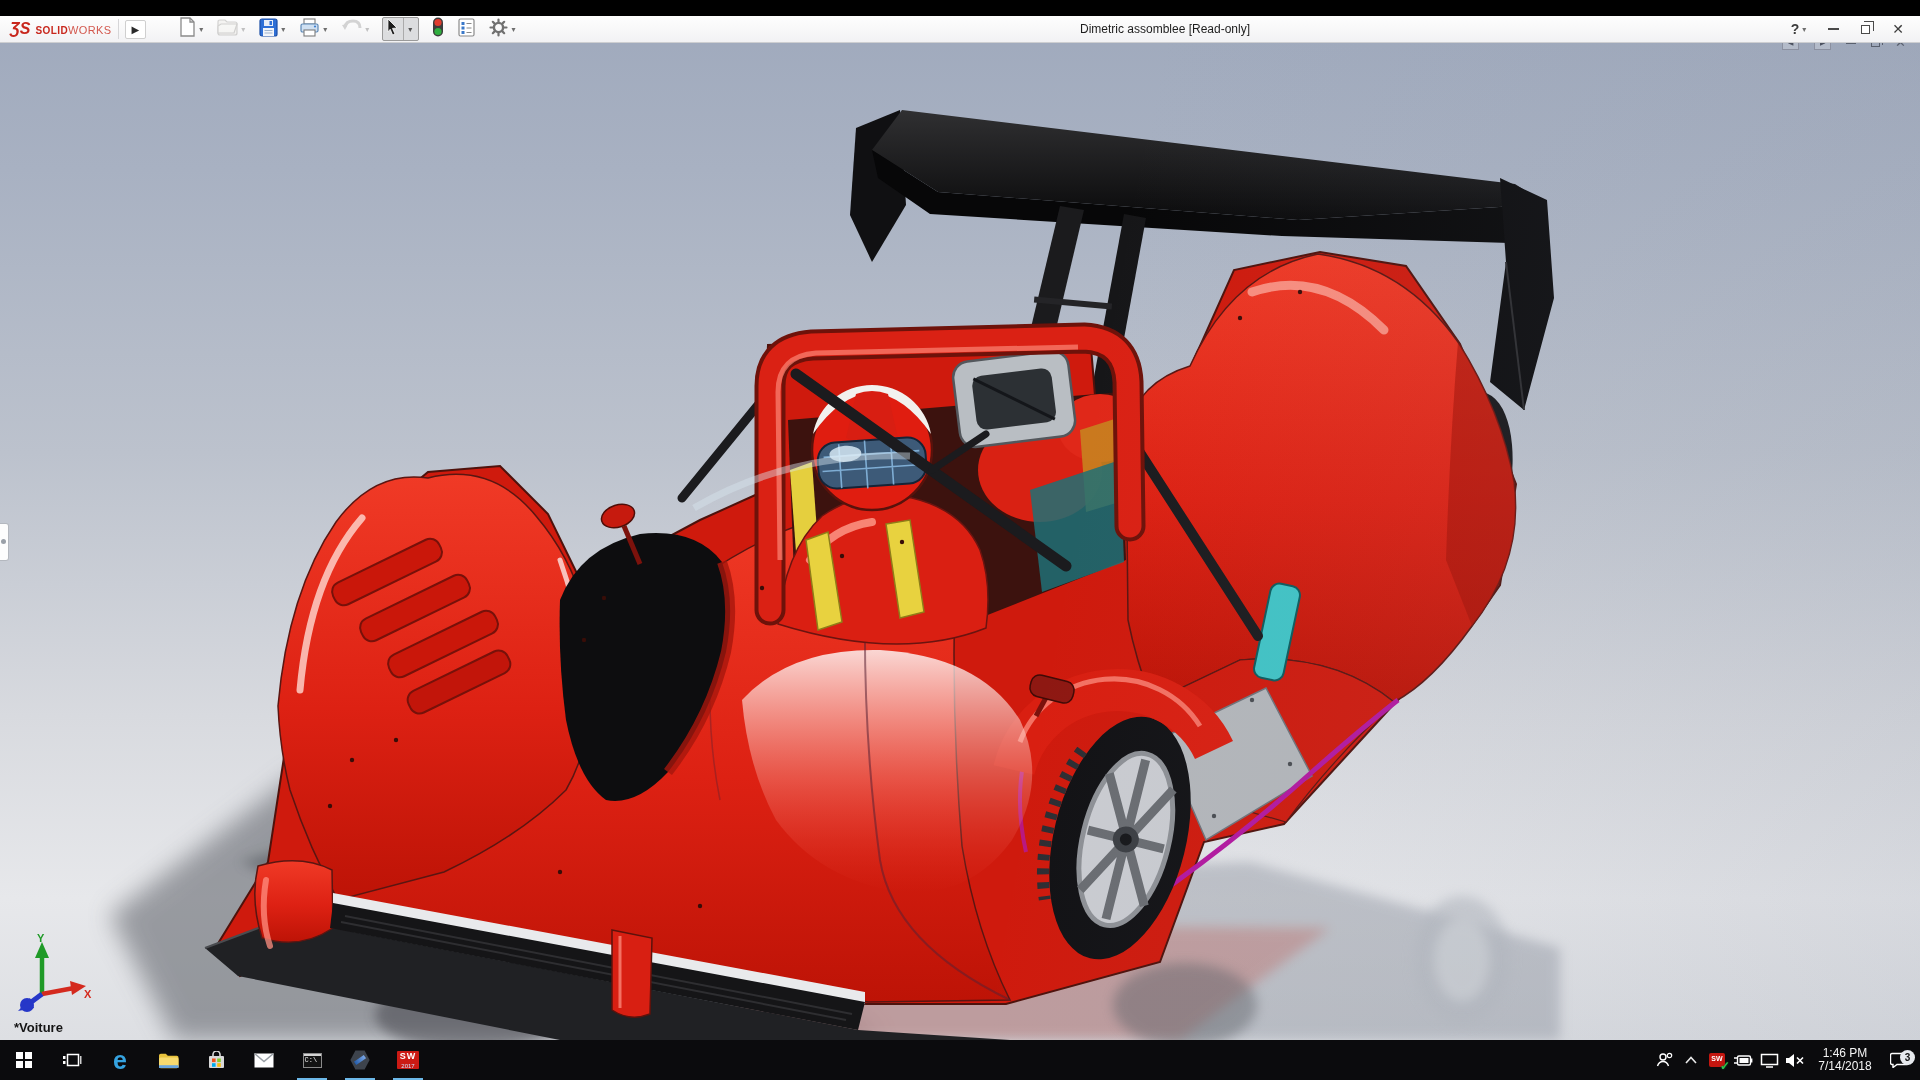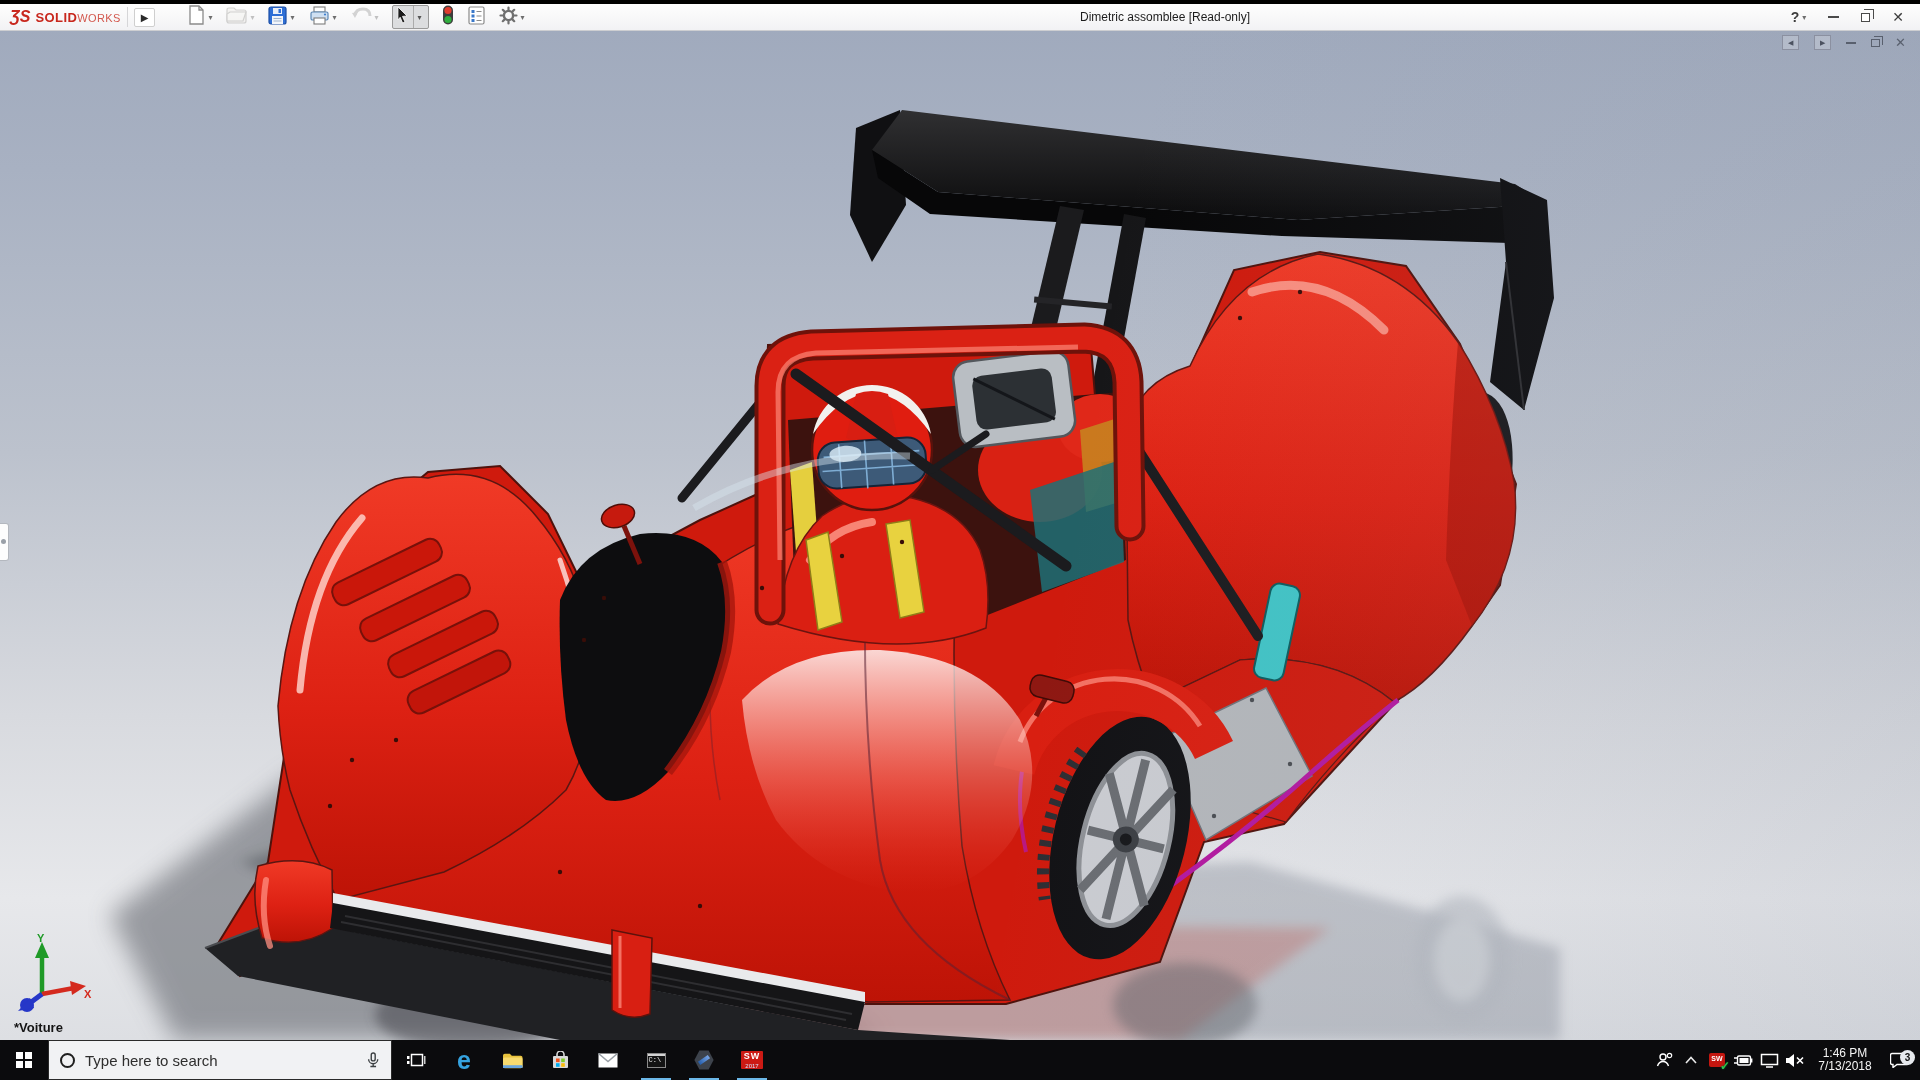--- a/index.html
+++ b/index.html
@@ -6,26 +6,26 @@
     --car-red:#d81f12; --car-red-dark:#a30e04; --wing-black:#0c0c0e;
     --taskbar:#0b0b0d; --running-indicator:#6cb8e8; --silver:#c9ccd1;
     --magenta-trim:#b318a0; --teal-glass:#41c4c6;
     --bg-top:#a4adbf; --bg-bottom:#e7e8eb;
   }
   *{margin:0;padding:0;box-sizing:border-box;}
   html,body{width:1920px;height:1080px;overflow:hidden;font-family:"Liberation Sans",sans-serif;}
   body{position:relative;background:#000;}
 
   
-  .titlebar{position:absolute;left:0;top:4px;width:1920px;height:27px;
+  .titlebar{position:absolute;left:0;top:16px;width:1920px;height:27px;
     background:linear-gradient(#fefefe,#f2f2f4);border-bottom:1px solid #cdced1;
     display:flex;align-items:center;z-index:30;}
   .brand{display:flex;align-items:baseline;margin-left:10px;white-space:nowrap;}
   .brand .ds{color:#c8271d;font-weight:bold;font-style:italic;font-size:16px;margin-right:5px;}
-  .brand .nm1{color:#c8271d;font-weight:bold;font-size:13px;letter-spacing:.4px;}
+  .brand .nm1{color:#c8271d;font-weight:bold;font-size:10px;letter-spacing:.4px;}
   .brand .nm2{color:#d3584e;font-weight:normal;font-size:11px;letter-spacing:.4px;}
   .tb-sep{width:1px;height:20px;background:#d6d6d8;margin:0 6px;}
   .flyout{font-size:10px;color:#2a2a2a;padding:3px 6px;border:1px solid #cfcfcf;border-radius:2px;background:#fff;}
   .qat{display:flex;align-items:center;margin-left:26px;}
   .tb-btn{display:flex;align-items:center;height:24px;padding:0 3px;margin:0 4px;border-radius:2px;}
   .tb-btn .drop{font-size:8px;color:#6e6e6e;margin-left:3px;}
   .tb-btn.disabled{opacity:.4;filter:grayscale(70%);}
   .sel-group{display:flex;align-items:center;border:1px solid #9a9a9a;background:#dcdddf;border-radius:2px;margin:0 6px;height:24px;padding:0 2px;}
   .sel-group .drop-cell{border-left:1px solid #ababab;padding:0 4px;margin-left:3px;font-size:8px;color:#555;height:100%;display:flex;align-items:center;}
   .win-title{position:absolute;left:1165px;top:50%;transform:translate(-50%,-50%);
@@ -447,28 +447,20 @@
 <div class="taskbar">
   <div class="start-btn">
     <div class="start-logo">
         <span></span>
         <span></span>
         <span></span>
         <span></span>
       </div>
   </div>
 
-  <div class="search-box">
-    <div class="cortana-ring"></div>
-    <input class="search-input" type="text" placeholder="Type here to search" style="">
-    <svg width="14" height="18" viewBox="0 0 16 18">
-      <rect x="6" y="1" width="4.5" height="9" rx="2.2" fill="none" stroke="#3c4043" stroke-width="1.6"></rect>
-      <path d="M3,8 a5.2,5.2 0 0 0 10.4,0 M8.2,13.5 v2.8 M5,16.5 h6.5" fill="none" stroke="#3c4043" stroke-width="1.6"></path>
-    </svg>
-  </div>
 
   <div class="tb-app">
     <svg width="20" height="18" viewBox="0 0 20 18">
       <rect x="5.5" y="3.5" width="11" height="11" fill="none" stroke="#fff" stroke-width="1.5"></rect>
       <rect x="1" y="5" width="2.5" height="3" fill="#fff"></rect>
         <rect x="1" y="10" width="2.5" height="3" fill="#fff"></rect>
       <rect x="18" y="5" width="1.5" height="8" fill="#fff" opacity=".8"></rect>
     </svg>
   </div>
 
@@ -557,21 +549,21 @@
       </svg>
     </div>
     <div class="tray-ic">
       <svg width="20" height="15" viewBox="0 0 20 15">
         <polygon points="1,5 4,5 9,1 9,14 4,10 1,10" fill="#fff"></polygon>
         <path d="M12,4.5 L18,10.5 M18,4.5 L12,10.5" stroke="#fff" stroke-width="1.6"></path>
       </svg>
     </div>
     <div class="clock">
       <div>1:46 PM</div>
-      <div>7/13/2018</div>
+      <div>7/14/2018</div>
     </div>
     <div class="action-ctr">
       <svg width="19" height="16" viewBox="0 0 19 16">
         <path d="M2,1.5 h15 q1.5,0 1.5,1.5 v8 q0,1.5 -1.5,1.5 h-10 l-4,3 v-3 h-1 q-1.5,0 -1.5,-1.5 v-8 q0,-1.5 1.5,-1.5 z" fill="none" stroke="#fff" stroke-width="1.4"></path>
       </svg>
       <div class="badge">3</div>
     </div>
   </div>
 </div>
 

